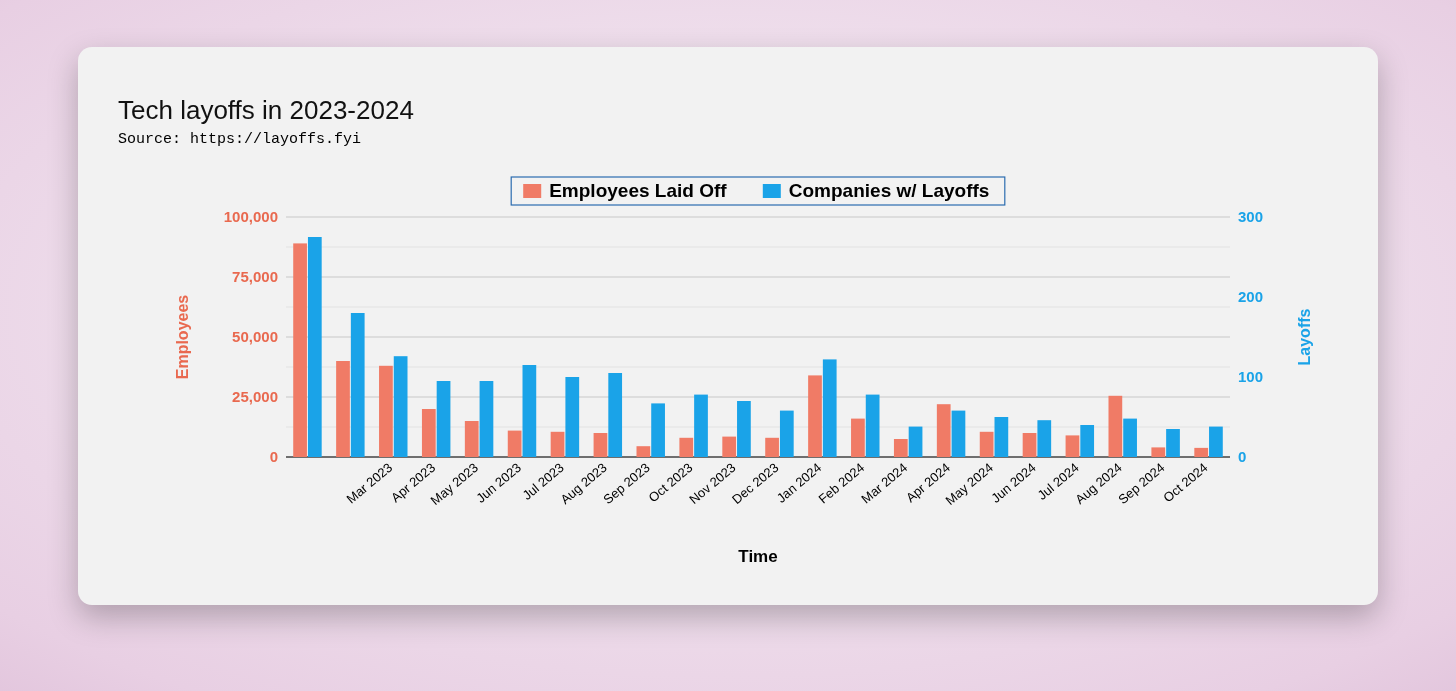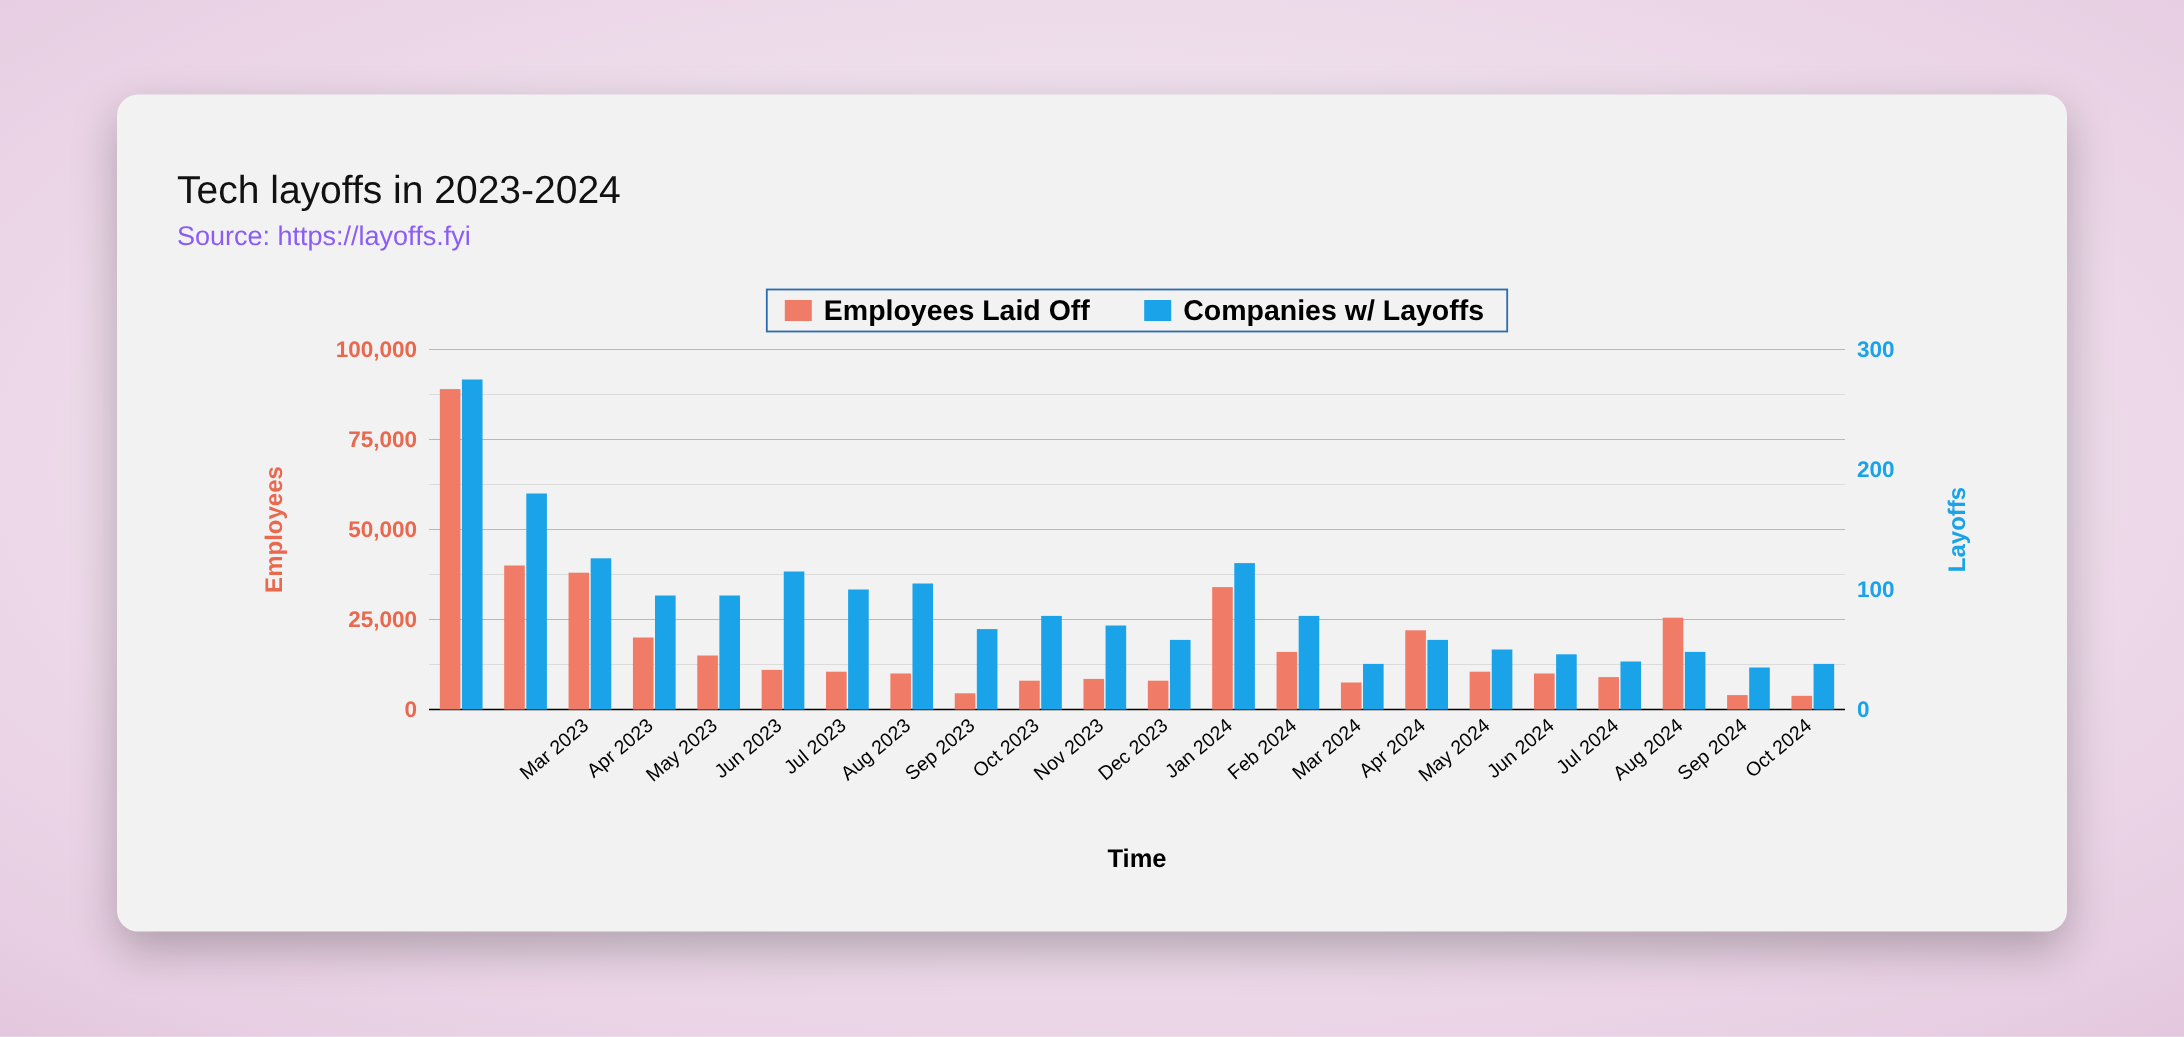--- a/index.html
+++ b/index.html
@@ -8,42 +8,43 @@
     width: 1456px;
     height: 691px;
     font-family: -apple-system, BlinkMacSystemFont, "Segoe UI", Helvetica, Arial, sans-serif;
     background: radial-gradient(ellipse 120% 120% at 50% 45%, #f7f2f7 0%, #e8cfe3 55%, #c89ac0 100%);
     overflow: hidden;
   }
 
   .card {
     position: absolute;
     left: 78px;
-    top: 63px;
+    top: 47px;
     width: 1300px;
     height: 558px;
     background: #f2f2f2;
     border-radius: 14px;
     box-shadow: 0 12px 30px rgba(0,0,0,0.25);
   }
 
   .title {
     position: absolute;
     left: 40px;
     top: 48px;
     font-size: 26px;
     font-weight: 400;
     color: #111;
   }
   .subtitle {
     position: absolute;
     left: 40px;
     top: 84px;
-    font-size: 18px;
-    color: #8b5cf6;
+    font-size: 15px;
+    color: #000000;
+    font-family: Liberation Mono, monospace;
   }
 
   .chart-wrap {
     position: absolute;
     left: 40px;
     top: 110px;
     width: 1220px;
     height: 430px;
   }
   svg { display: block; }

